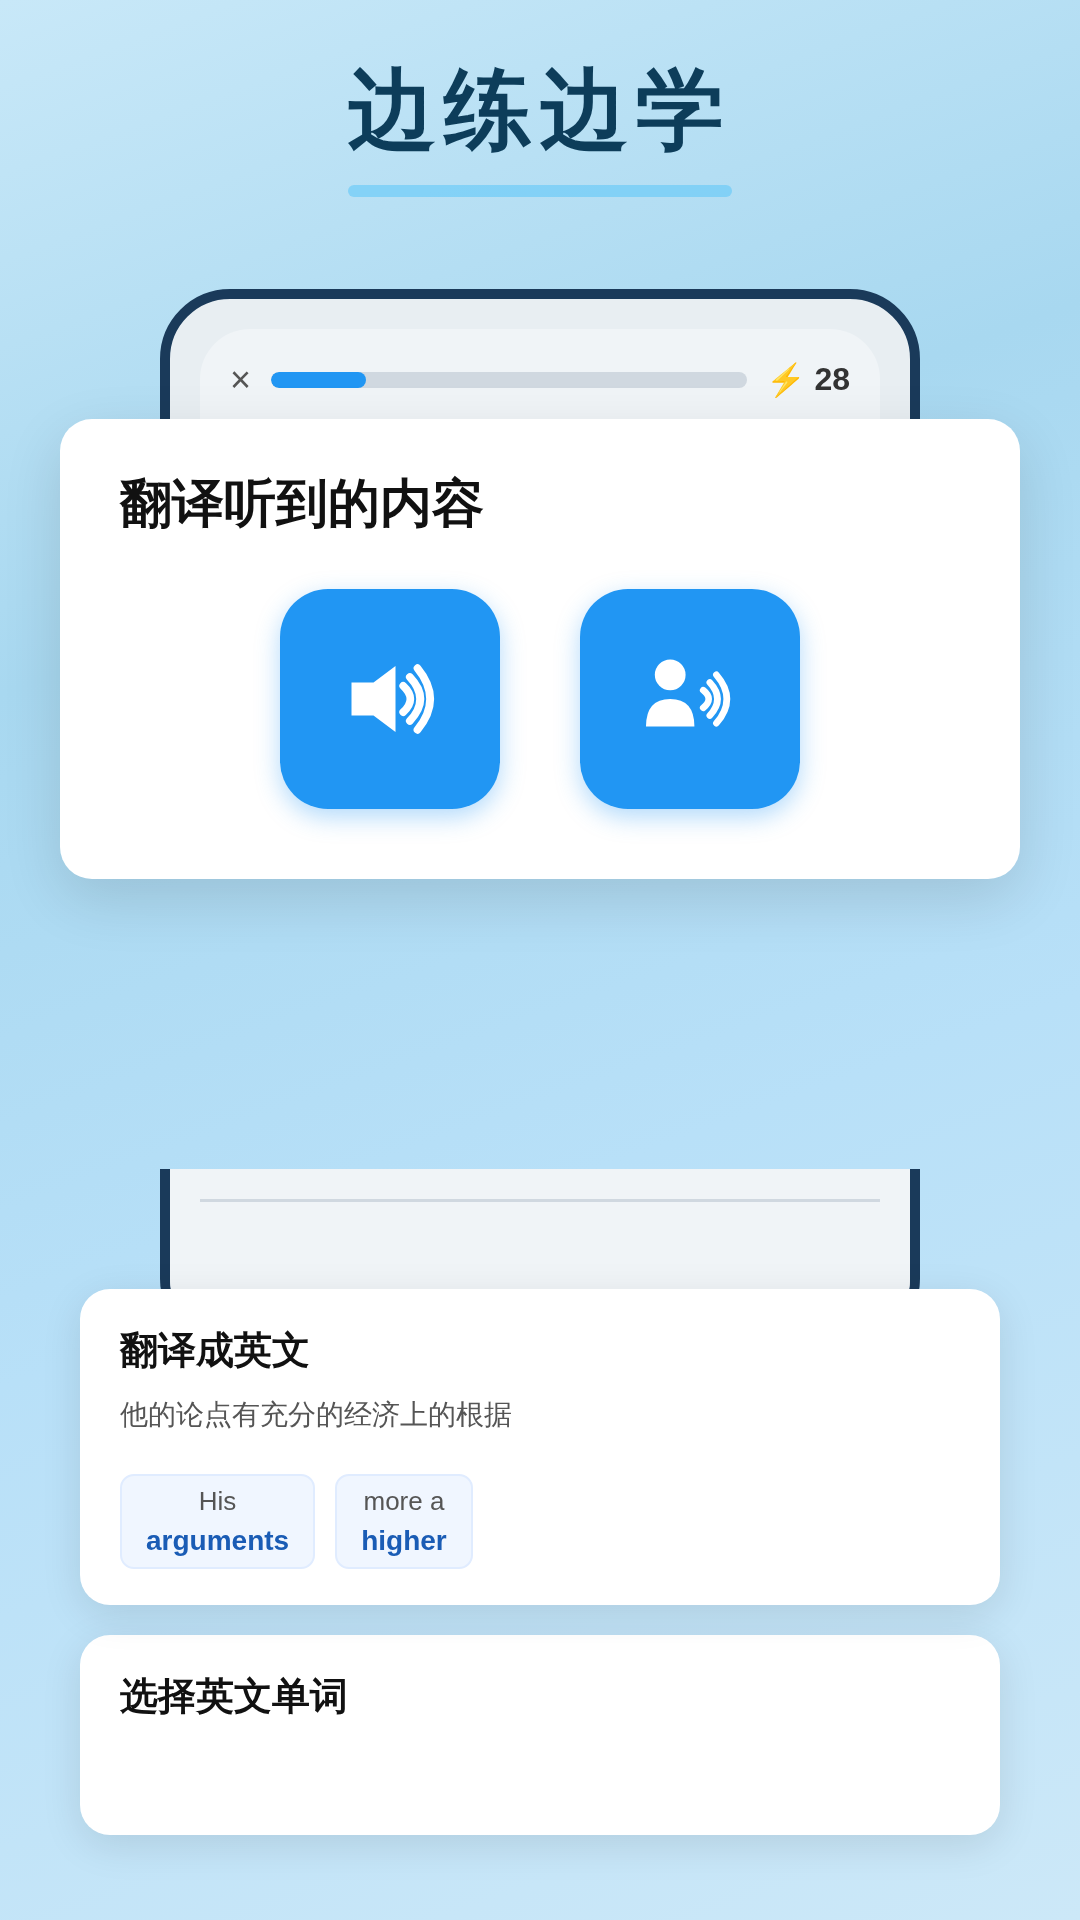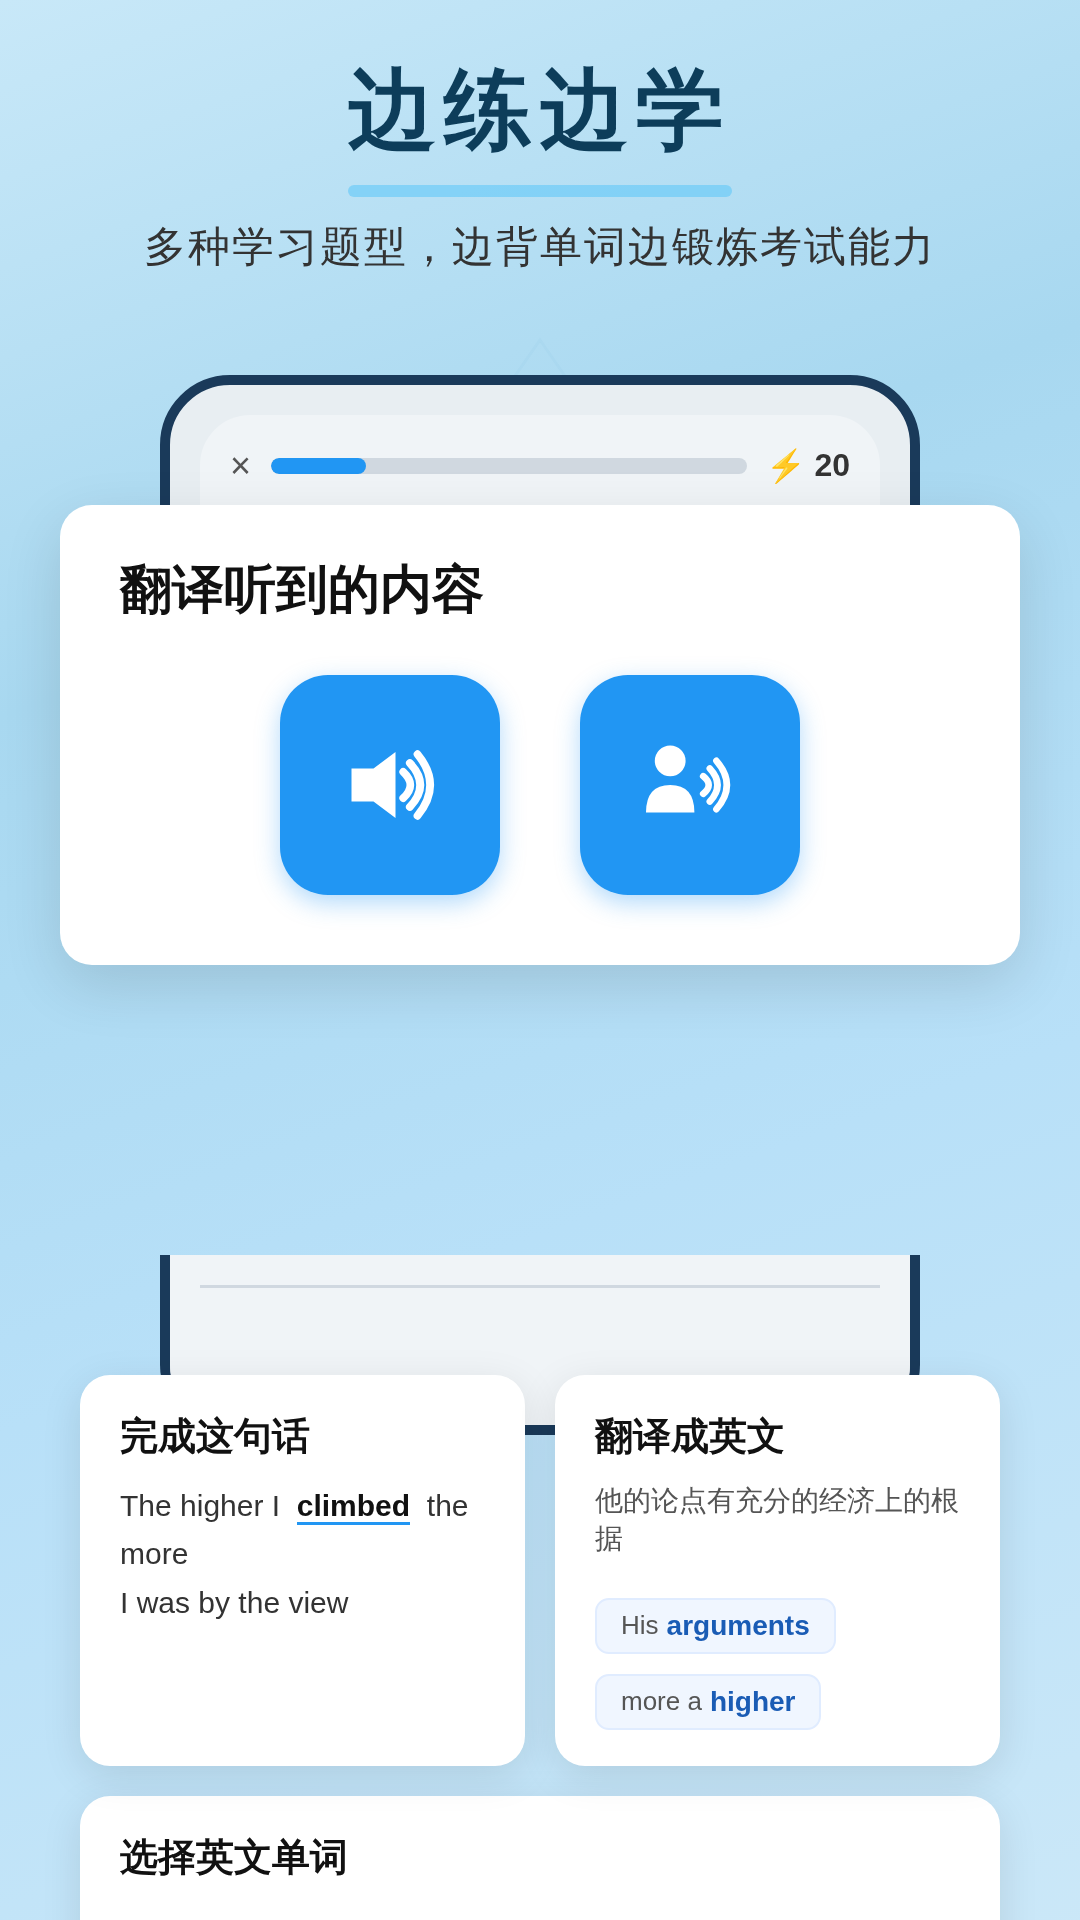--- a/index.html
+++ b/index.html
@@ -286,20 +286,21 @@
       padding: 10px 24px;
       font-size: 28px;
       color: #1a5cb5;
       font-weight: 600;
     }
 
     .chip-with-prefix {
       display: flex;
       align-items: center;
       gap: 8px;
+      flex-direction: column;
     }
 
     .chip-prefix {
       font-size: 26px;
       color: #555;
       font-weight: 400;
     }
 
     
     .select-card {
@@ -329,34 +330,33 @@
   <svg class="bg-triangle" viewBox="0 0 400 300" xmlns="http://www.w3.org/2000/svg">
     <polygon points="200,20 380,280 20,280" fill="none" stroke="#4a90c4" stroke-width="3" opacity="0.3"></polygon>
     <polygon points="200,60 340,260 60,260" fill="none" stroke="#4a90c4" stroke-width="2" opacity="0.2"></polygon>
   </svg>
 
   <div class="header-section">
     <div style="position:relative; display:inline-block;">
       <h1 class="main-title">边练边学</h1>
       <div class="title-underline"></div>
     </div>
-    <p class="subtitle">多种学习题型，边背单词边锻炼考试能力</p>
   </div>
 
   <div class="phone-mock-area">
     <div class="phone-frame">
       <div class="phone-inner">
         <div class="phone-top-bar">
           <span class="close-btn">×</span>
           <div class="progress-bar-container">
             <div class="progress-bar-fill"></div>
           </div>
           <div class="score-area">
             <span class="lightning-icon">⚡</span>
-            <span>20</span>
+            <span>28</span>
           </div>
         </div>
       </div>
     </div>
 
     <div class="main-card">
       <div class="card-title">翻译听到的内容</div>
       <div class="audio-buttons">
 
         <div class="audio-btn">
@@ -387,29 +387,20 @@
   <div class="bottom-section">
 
     <div class="phone-bottom-visible">
       <div class="phone-bottom-inner">
         <div class="phone-bottom-line"></div>
       </div>
     </div>
 
     <div class="cards-row">
 
-      <div class="small-card">
-        <div class="small-card-title">完成这句话</div>
-        <div class="sentence-line">
-          <span>The higher I</span>
-          &nbsp;<span class="sentence-highlight">climbed</span>&nbsp;
-          <span>the more</span>
-        </div>
-        <div class="sentence-second-line">I was by the view</div>
-      </div>
 
       <div class="small-card">
         <div class="small-card-title">翻译成英文</div>
         <div class="small-card-subtitle">他的论点有充分的经济上的根据</div>
         <div class="answer-chips">
           <div class="chip chip-with-prefix">
             <span class="chip-prefix">His</span>
             <span>arguments</span>
           </div>
           <div class="chip chip-with-prefix">

